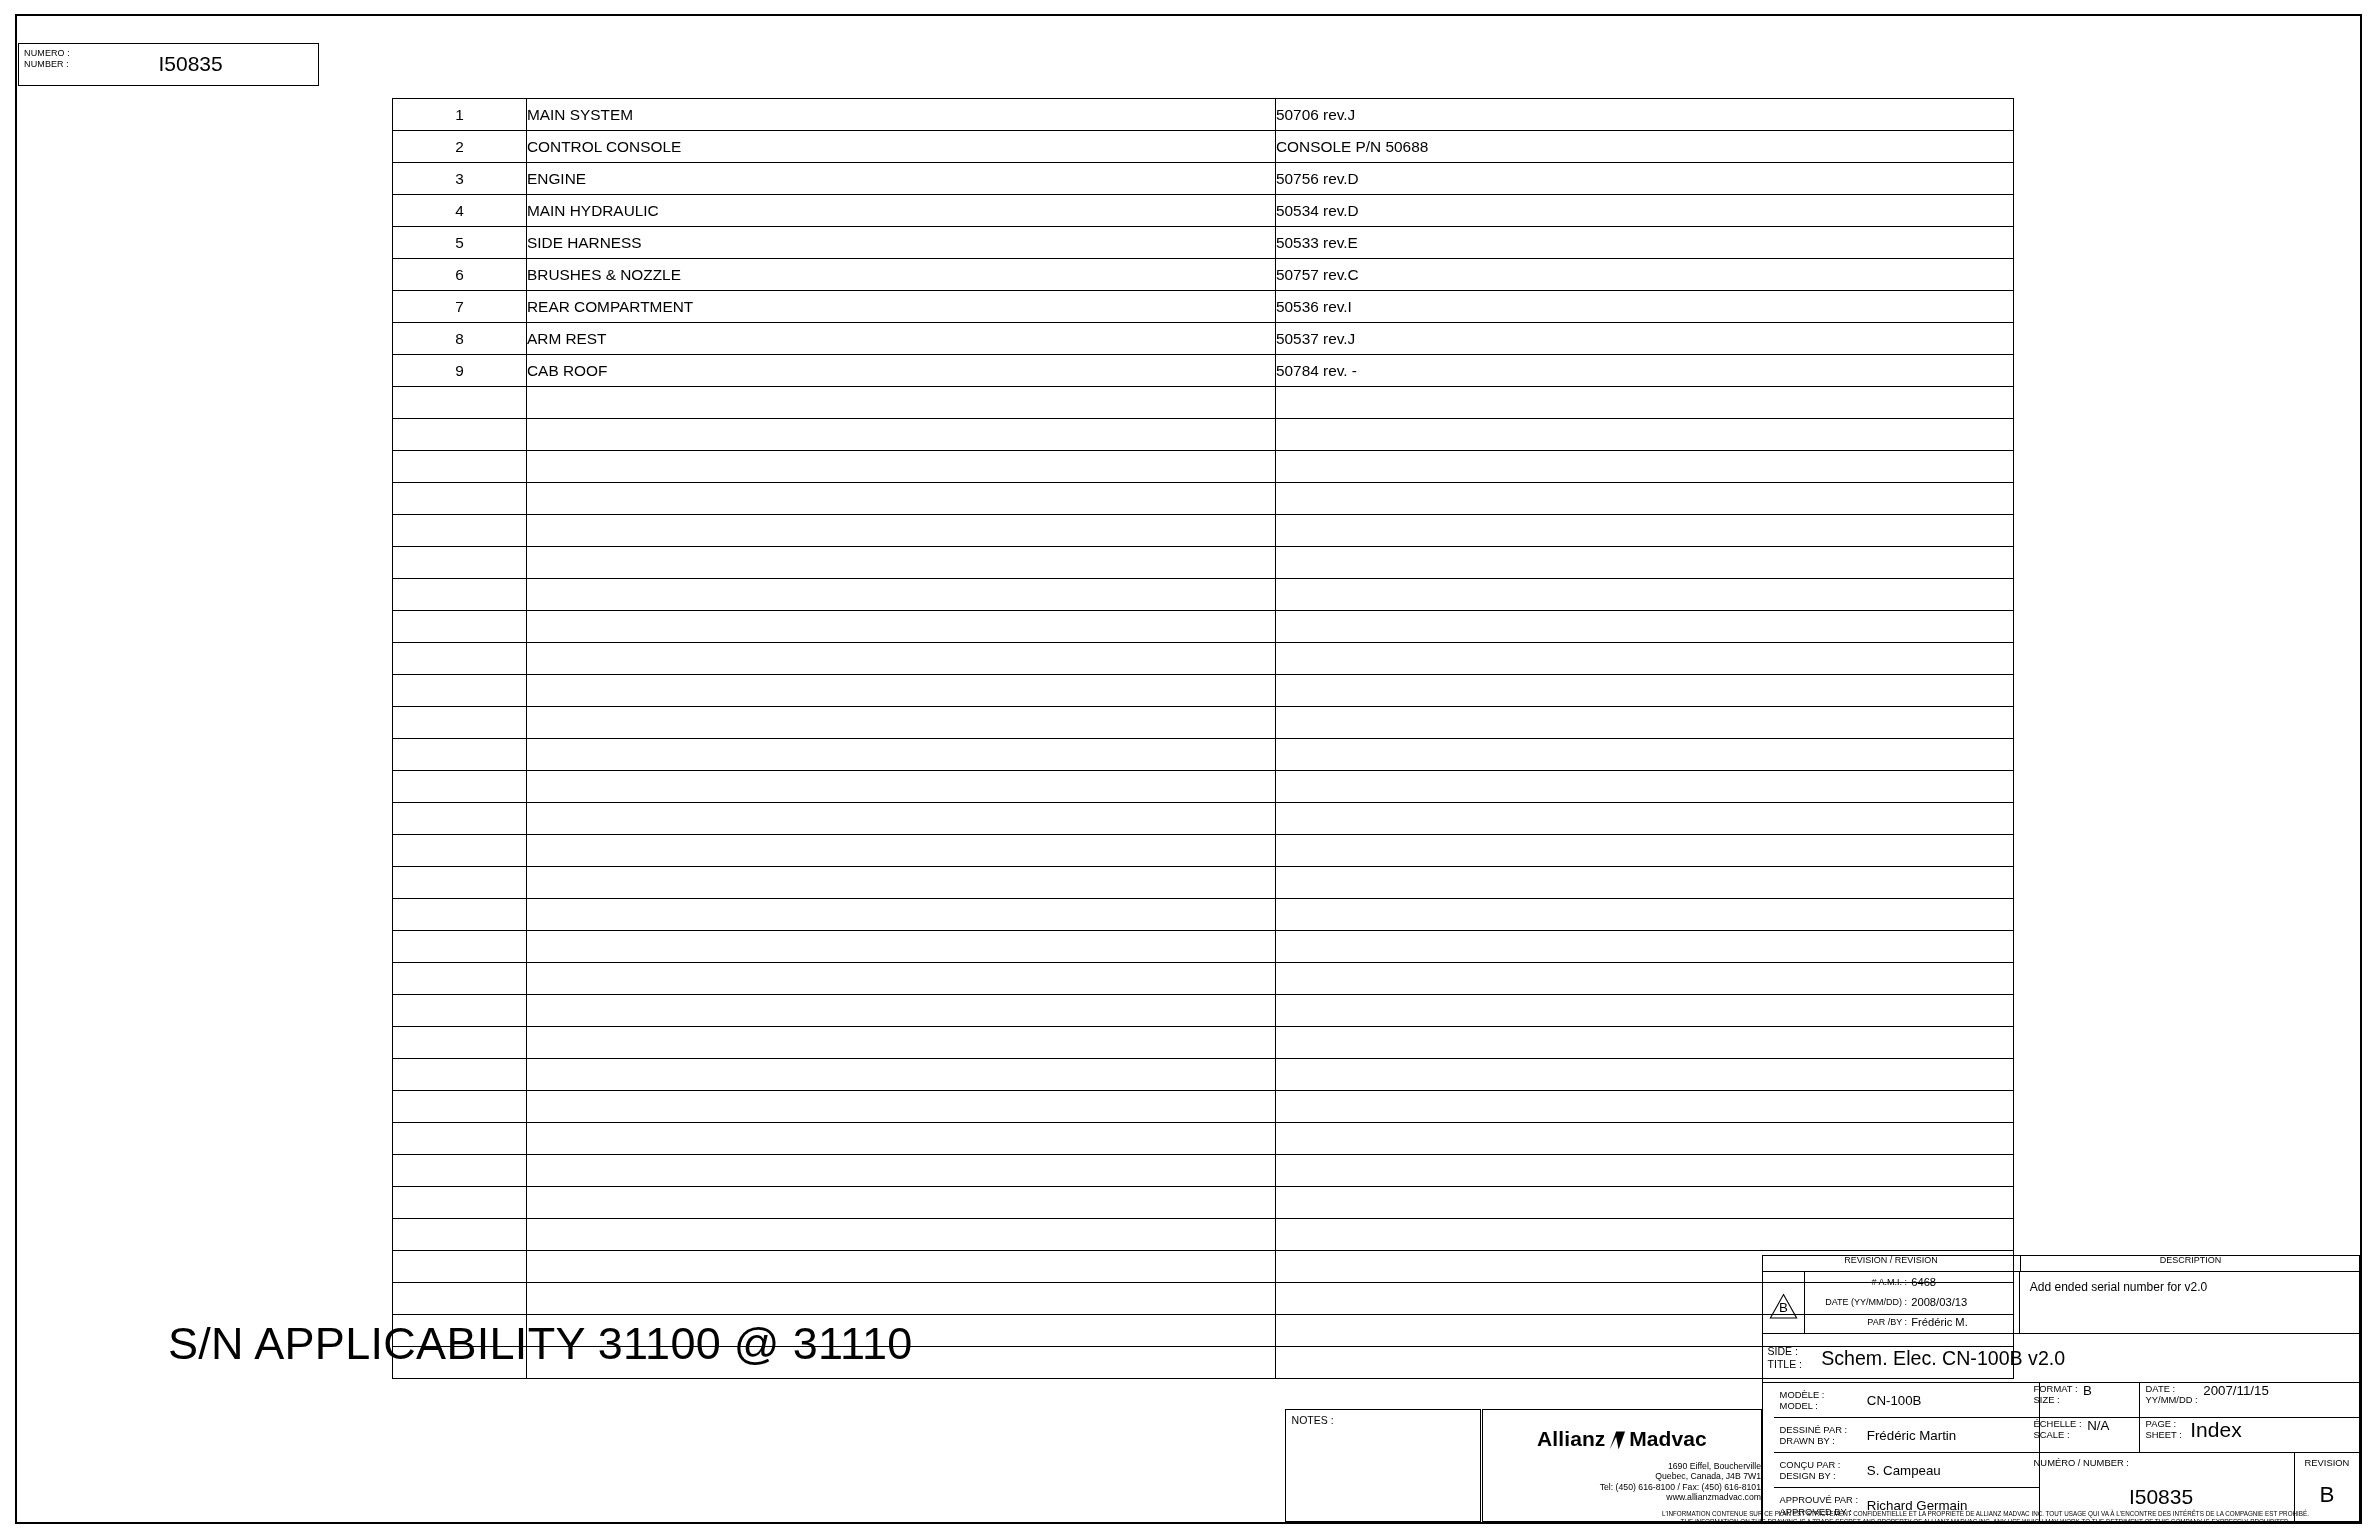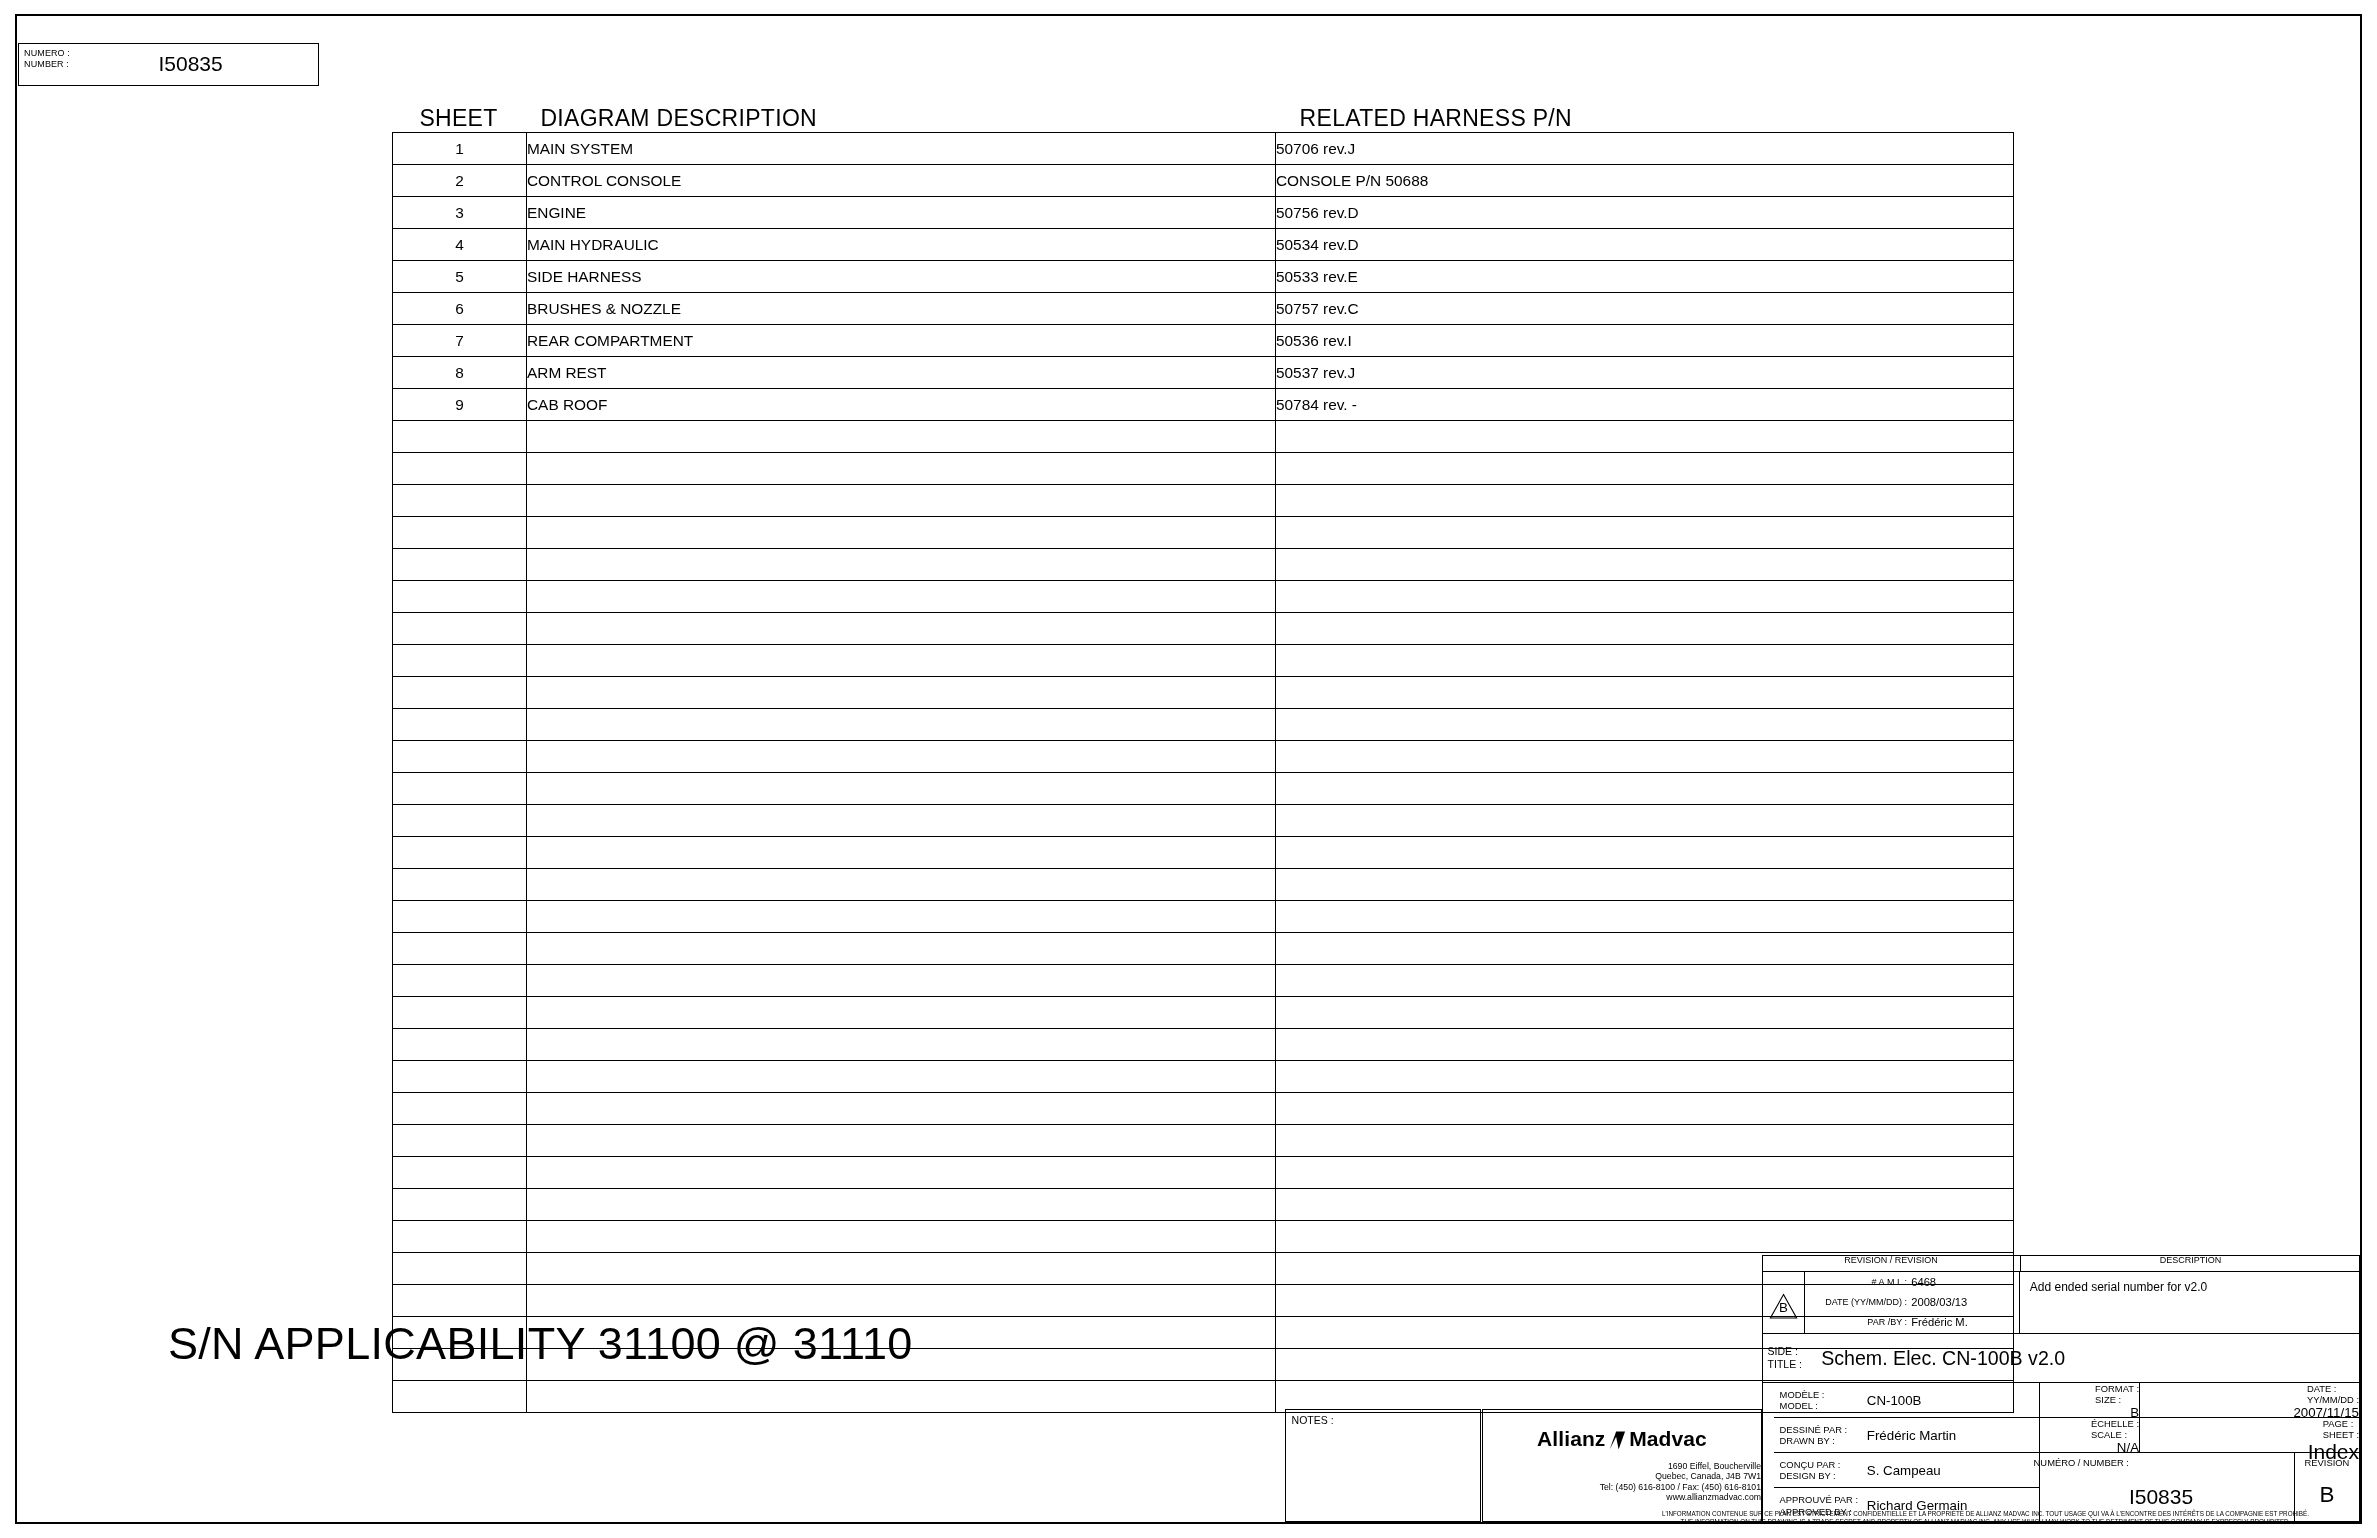--- a/index.html
+++ b/index.html
@@ -299,23 +299,22 @@
     box-sizing: border-box;
   }
   .lg-right .rowA {
     height: 35px;
     display: flex;
     border-bottom: 1px solid #000;
     box-sizing: border-box;
   }
   .cell {
     display: flex;
-    align-items: flex-end;
-    box-sizing: border-box;
-    flex-direction: column;
+    align-items: flex-start;
+    box-sizing: border-box;
   }
   .cell .k {
     font-size: 9.4px;
     line-height: 11.2px;
     padding-left: 5.6px;
     white-space: nowrap;
   }
   .cell .v {
     font-size: 13.3px;
     padding-left: 5.6px;
@@ -385,25 +384,20 @@
 
 <div class="number-box">
   <div class="lbl">
     <div>NUMERO :</div>
     <div>NUMBER :</div>
   </div>
   <div class="val">I50835</div>
 </div>
 
 <div class="table-wrap">
-  <div class="table-head">
-    <div class="th-sheet">SHEET</div>
-    <div class="th-desc">DIAGRAM DESCRIPTION</div>
-    <div class="th-harness">RELATED HARNESS P/N</div>
-  </div>
   <table class="index">
     <tbody id="index-rows">
         <tr>
           <td class="c-sheet">1</td>
           <td class="c-desc">MAIN SYSTEM</td>
           <td class="c-harness">50706 rev.J</td>
         </tr>
         <tr>
           <td class="c-sheet">2</td>
           <td class="c-desc">CONTROL CONSOLE</td>

